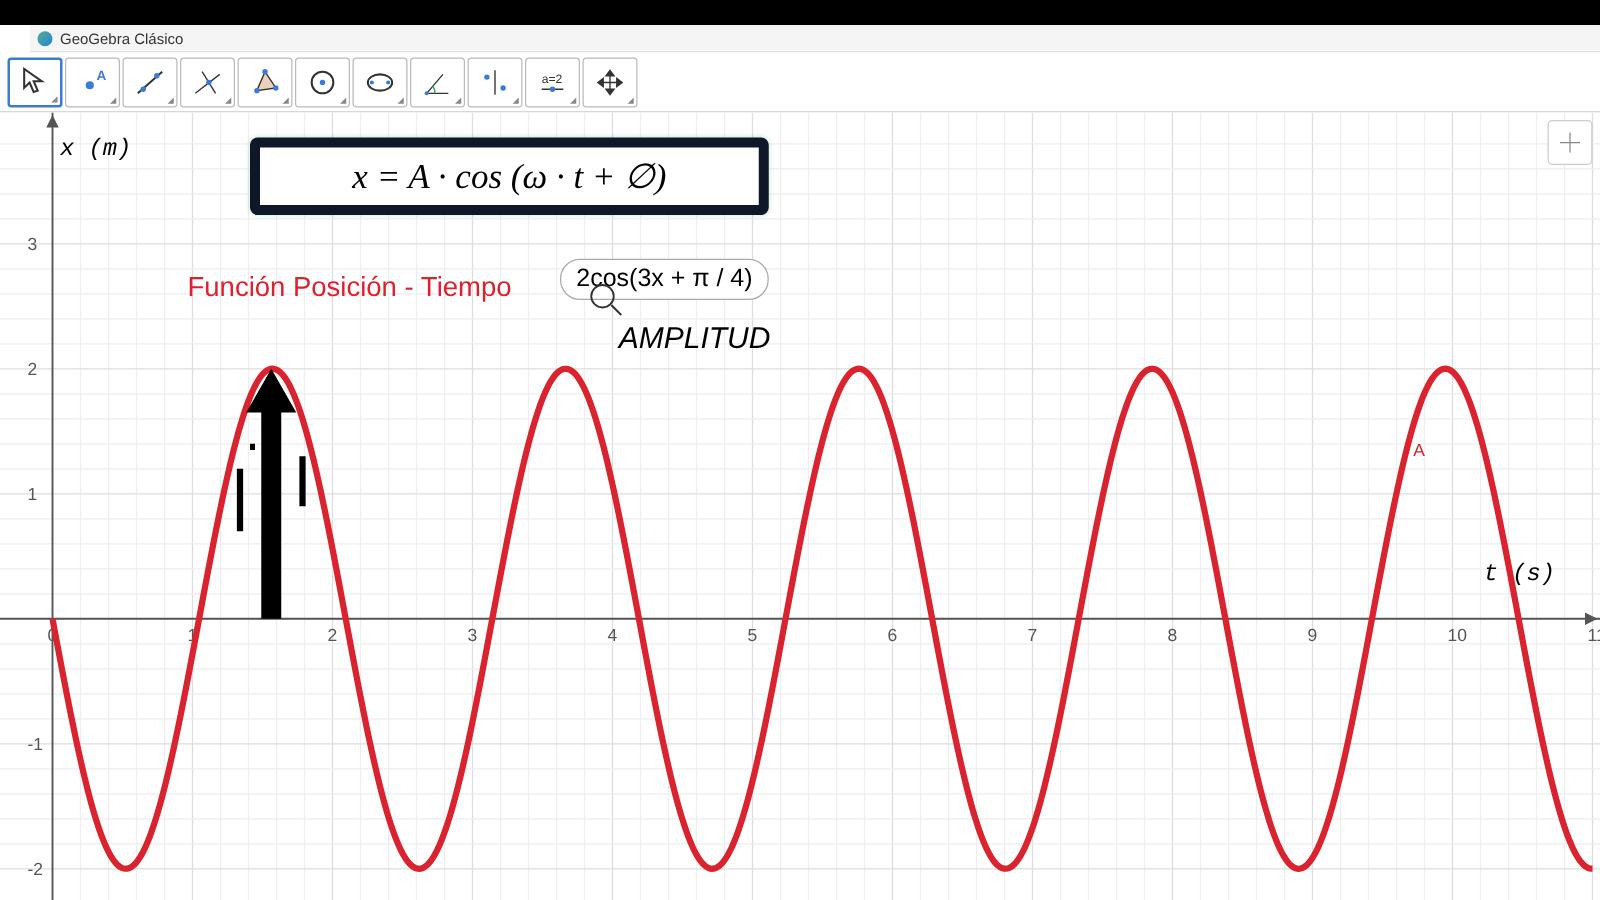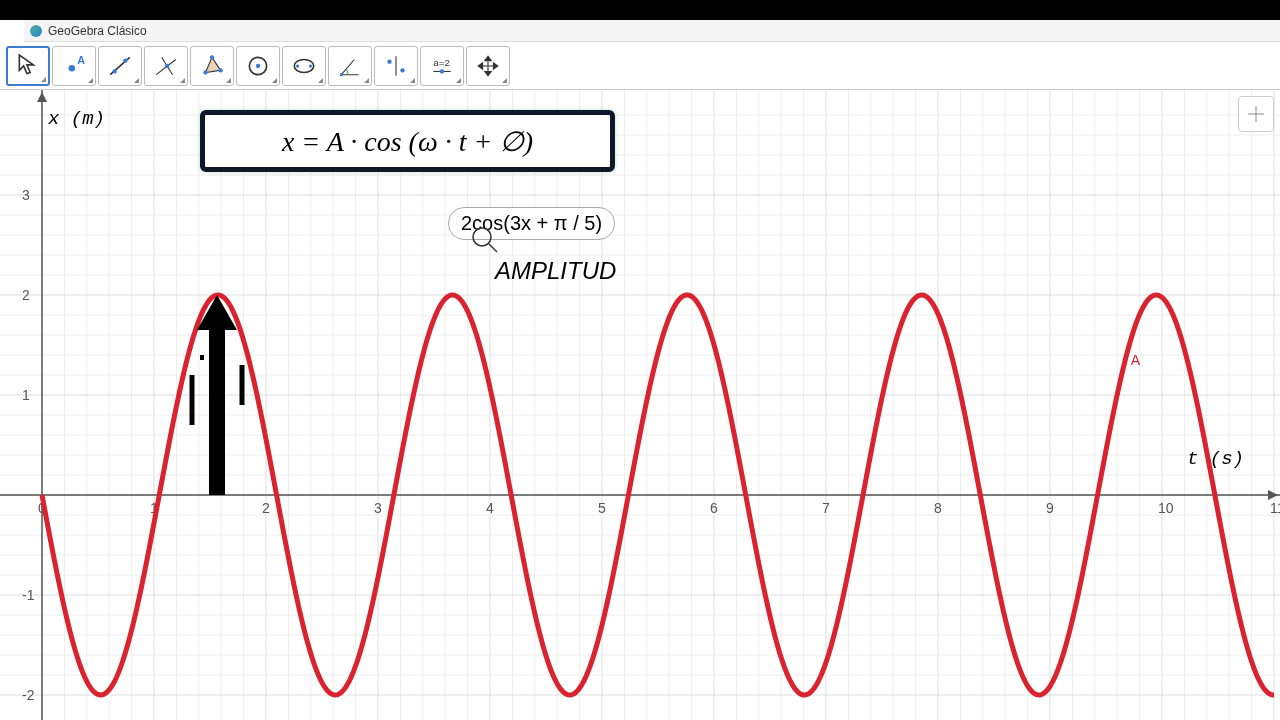--- a/index.html
+++ b/index.html
@@ -10,21 +10,21 @@
   .toolbar { display:flex; align-items:center; height:48px; background:#fff; border-bottom:1px solid #ccc; padding:4px 6px; gap:2px;}
   .tool { width:44px; height:40px; border:1px solid #bbb; border-radius:3px; background:#fff; display:flex; align-items:center; justify-content:center; position:relative; cursor:pointer;}
   .tool.selected { border:2px solid #3a7bd5; }
   .tool svg { width:26px; height:26px; }
   .tri { position:absolute; right:2px; bottom:2px; width:0; height:0; border-left:5px solid transparent; border-bottom:5px solid #888;}
   .canvas { position:relative; width:1280px; height:630px; background:#fff;}
   .grid line.minor { stroke:#eee; stroke-width:1;}
   .grid line.major { stroke:#ddd; stroke-width:1;}
   .axis { stroke:#555; stroke-width:1.5;}
   .tick-label { font-size:14px; fill:#555; font-family:Arial;}
-  .formula-box { position:absolute; left:200px; top:20px; width:415px; height:62px; border:5px solid #0f172a; border-radius:6px; background:#fff; display:flex; align-items:center; justify-content:center; font-size:28px; font-style:italic; font-family:'Times New Roman',serif; box-shadow:0 0 4px rgba(39,174,96,.3);}
+  .formula-box { position:absolute; left:200px; top:20px; width:415px; height:62px; border:8px solid #0f172a; border-radius:6px; background:#fff; display:flex; align-items:center; justify-content:center; font-size:28px; font-style:italic; font-family:'Times New Roman',serif; box-shadow:0 0 4px rgba(39,174,96,.3);}
   .axis-label { position:absolute; font-style:italic; font-size:19px; font-family:Liberation Mono, monospace;}
   .func-label { position:absolute; left:150px; top:127px; color:#d9232e; font-size:22px;}
   .func-input { position:absolute; left:448px; top:117px; border:1px solid #aaa; border-radius:16px; padding:4px 12px; font-size:20px; font-family:Arial; background:#fff;}
   .amplitud { position:absolute; left:495px; top:167px; font-style:italic; font-size:24px; font-weight:500;}
   .magnifier { position:absolute; left:470px; top:135px; }
   .view-btn { position:absolute; right:6px; top:6px; width:36px; height:36px; border:1px solid #ccc; border-radius:4px; background:#fff; display:flex; align-items:center; justify-content:center;}
   .arrow-annot { position:absolute; }
 </style>
 </head>
 <body>
@@ -240,21 +240,22 @@
       <path d="M42 405.00073464102064 L43.12 410.99983435091565 L44.24 416.9935346148715 L45.36 422.9764415072133 L46.480000000000004 428.9431708155719 L47.6 434.88835288631213 L48.72 440.8066374568579 L49.84 446.6926984705681 L50.96 452.54123886982745 L52.08 458.34699536304134 L53.2 464.10474316124265 L54.32 469.80930068004926 L55.44 475.45553420274047 L56.559999999999995 481.03836250025506 L57.68 486.55276140395495 L58.8 491.9937683270375 L59.92 497.3564867305289 L61.040000000000006 502.6360905298387 L62.160000000000004 507.82782843791006 L63.28 512.9270282410574 L64.4 517.9291010036437 L65.52000000000001 522.8295451978124 L66.64000000000001 527.6239507545588 L67.76 532.3080030324944 L68.88000000000001 536.8774867007331 L70 541.3282895324046 L71.12 545.6564061053804 L72.24000000000001 549.8579414068838 L73.36000000000001 553.9291143387388 L74.48000000000002 557.8662611201026 L75.60000000000001 561.6658385846214 L76.72000000000001 565.3244273690408 L77.84 568.8387349904024 L78.96000000000001 572.2055988090553 L80.08000000000001 575.4219888748196 L81.20000000000002 578.4850106537356 L82.32000000000002 581.39190763295 L83.44000000000003 584.1400638013915 L84.56000000000002 586.7270060040033 L85.68000000000002 589.1504061674165 L86.80000000000001 591.4080833950584 L87.92000000000002 593.498005929813 L89.04000000000002 595.4182929824643 L90.16000000000003 597.1672164242807 L91.28000000000003 598.7432023422132 L92.40000000000003 600.1448324553115 L93.52000000000002 601.370845391081 L94.64000000000003 602.420137820633 L95.76000000000002 603.2917654516061 L96.88000000000002 603.9849438779653 L98.00000000000003 604.4990492859151 L99.12000000000003 604.8336190152894 L100.24000000000002 604.9883519759146 L101.36000000000003 604.9631089185702 L102.48000000000003 604.757912560304 L103.60000000000002 604.3729475639882 L104.72000000000003 603.808560372135 L105.84000000000003 603.0652588951223 L106.96000000000004 602.1437120541077 L108.08000000000004 601.0447491790458 L109.20000000000003 599.7693592623463 L110.32000000000004 598.318690068848 L111.44000000000004 596.694047102908 L112.56000000000003 594.8968924335353 L113.68000000000004 592.9288433786281 L114.80000000000004 590.7916710494966 L115.92000000000004 588.4872987569821 L117.04000000000005 586.0178002806074 L118.16000000000004 583.3853980023151 L119.28000000000004 580.5924609064739 L120.40000000000005 577.6415024479523 L121.52000000000004 574.5351782901796 L122.64000000000004 571.2762839152267 L123.76000000000005 567.8677521080627 L124.88000000000005 564.3126503172449 L126.00000000000006 560.6141778944229 L127.12000000000005 556.7756632151378 L128.24000000000007 552.8005606835089 L129.36000000000007 548.6924476235035 L130.48000000000005 544.4550210595862 L131.60000000000005 540.0920943896467 L132.72000000000006 535.6075939531995 L133.84000000000006 531.0055554979424 L134.96000000000006 526.2901205478571 L136.08000000000004 521.4655326761161 L137.20000000000005 516.5361336861542 L138.32000000000005 511.5063597043381 L139.44000000000005 506.3807371877517 L140.56000000000006 501.1638788506907 L141.68000000000006 495.8604795135311 L142.80000000000007 490.4753118777078 L143.92000000000007 485.01322223060515 L145.04000000000008 479.47912608422524 L146.16000000000008 473.87800375155973 L147.2800000000001 468.2148958646436 L148.40000000000006 462.49489883832695 L149.52000000000007 456.72316028384483 L150.64000000000007 450.9048743763159 L151.76000000000008 445.04527718033427 L152.88000000000008 439.1496419378657 L154.00000000000006 433.22327432268446 L155.12000000000006 427.27150766562676 L156.24000000000007 421.2996981549516 L157.36000000000007 415.31322001613387 L158.48000000000008 409.31746067542286 L159.60000000000008 403.3178159115238 L160.72000000000008 397.31968499976034 L161.8400000000001 391.32846585309164 L162.9600000000001 385.349550164354 L164.0800000000001 379.38831855410297 L165.2000000000001 373.45013572841657 L166.32000000000008 367.5403456510228 L167.44000000000008 361.66426673409217 L168.5600000000001 355.8271870520266 L169.6800000000001 350.03435958254886 L170.8000000000001 344.2909974793776 L171.9200000000001 338.60226938074004 L173.04000000000008 332.97329475794743 L174.16000000000008 327.40913930821586 L175.2800000000001 321.9148103958811 L176.4000000000001 316.49525254610785 L177.5200000000001 311.1553429951519 L178.6400000000001 305.89988730117597 L179.7600000000001 300.7336150195722 L180.8800000000001 295.6611754466808 L182.0000000000001 290.68713343573813 L183.1200000000001 285.81596528881636 L184.2400000000001 281.0520547284537 L185.3600000000001 276.39968895260006 L186.4800000000001 271.8630547764284 L187.6000000000001 267.4462348644838 L188.7200000000001 263.15320405656075 L189.84000000000012 258.9878257906151 L190.9600000000001 254.95384862593184 L192.0800000000001 251.05490286967387 L193.2000000000001 247.29449730985095 L194.3200000000001 243.676016057647 L195.4400000000001 240.20271550194892 L196.56000000000012 236.8777213788161 L197.68000000000012 233.70402595852897 L198.80000000000013 230.68448535274788 L199.92000000000013 227.82181694420498 L201.0400000000001 225.11859694124368 L202.1600000000001 222.57725805940493 L203.28000000000011 220.20008733214695 L204.40000000000012 217.98922405267015 L205.52000000000012 215.94665784869727 L206.64000000000013 214.0742268919428 L207.76000000000013 212.37361624388257 L208.8800000000001 210.8463563393119 L210.0000000000001 209.4938216090581 L211.12000000000012 208.31722924308505 L212.24000000000012 207.3176380951044 L213.36000000000013 206.49594772967907 L214.48000000000013 205.85289761267546 L215.60000000000014 205.38906644579427 L216.72000000000014 205.1048716457781 L217.84000000000015 205.00056896876433 L218.96000000000012 205.07625228012208 L220.08000000000013 205.33185346997954 L221.20000000000013 205.7671425145185 L222.32000000000014 206.38172768297994 L223.44000000000014 207.17505589019552 L224.56000000000014 208.14641319432678 L225.68000000000015 209.29492543936462 L226.80000000000013 210.61955904181087 L227.92000000000013 212.1191219208333 L229.04000000000013 213.79226457105824 L230.16000000000014 215.63748127703434 L231.28000000000014 217.65311146827455 L232.40000000000015 219.8373412136577 L233.52000000000015 222.18820485384407 L234.64000000000016 224.7035867702359 L235.76000000000016 227.3812232888918 L236.88000000000014 230.21870471767994 L238.00000000000014 233.21347751483856 L239.12000000000015 236.36284658699154 L240.24000000000015 239.66397771454984 L241.36000000000016 243.11390010231835 L242.48000000000016 246.70950905301083 L243.60000000000016 250.4475687612679 L244.72000000000014 254.3247152256638 L245.84000000000015 258.33745927608 L246.96000000000015 262.4821897137231 L248.08000000000015 266.7551765609603 L249.20000000000016 271.15257441804704 L250.32000000000016 275.67042592372735 L251.44000000000017 280.304665316592 L252.56000000000017 285.0511220939889 L253.68000000000018 289.905524765195 L254.80000000000015 294.86350469546846 L255.92000000000016 299.92060003752545 L257.0400000000002 305.0722597469021 L258.1600000000002 310.31384767758635 L259.2800000000002 315.64064675423725 L260.4000000000002 321.04786321723395 L261.5200000000002 326.5306309367358 L262.64000000000016 332.0840157918712 L263.76000000000016 337.7030201111126 L264.88000000000017 343.382587169844 L266.0000000000001 349.11760574107194 L267.1200000000001 354.90291469518445 L268.2400000000001 360.7333076446195 L269.36000000000007 366.6035376292623 L270.48 372.5083218383553 L271.6 378.44234636467127 L272.72 384.4002709866712 L273.84 390.37673397434315 L274.9599999999999 396.36635691439733 L276.0799999999999 402.3637495504751 L277.19999999999993 408.3635146340159 L278.3199999999999 414.36025278141653 L279.4399999999998 420.348567333112 L280.55999999999983 426.32306921020484 L281.67999999999984 432.2783817642725 L282.7999999999998 438.2091456159879 L283.91999999999973 444.11002347819897 L285.03999999999974 449.97570495912703 L286.15999999999974 455.8009113413609 L287.2799999999997 461.5804003323462 L288.39999999999964 467.30897078209483 L289.51999999999964 472.9814673638689 L290.63999999999965 478.59278521362694 L291.7599999999996 484.13787452405666 L292.87999999999954 489.611745089061 L293.99999999999955 495.00947079460667 L295.11999999999955 500.32619405189416 L296.2399999999995 505.55713016886006 L297.35999999999945 510.69757165607666 L298.47999999999945 515.7428924631748 L299.59999999999945 520.6885521419772 L300.7199999999994 525.5300999325947 L301.8399999999994 530.2631787688106 L302.95999999999935 534.8835291991454 L304.07999999999936 539.3869932200763 L305.1999999999993 543.769518017959 L306.3199999999993 548.027159616287 L307.43999999999926 552.1560864250041 L308.55999999999926 556.1525826886764 L309.6799999999992 560.0130518304222 L310.7999999999992 563.7340196885878 L311.91999999999916 567.3121376432584 L313.03999999999917 570.7441856297909 L314.1599999999991 574.0270750366533 L315.2799999999991 577.1578514849682 L316.39999999999907 580.1336974872529 L317.5199999999991 582.951934982969 L318.639999999999 585.6100277485957 L319.759999999999 588.1055836800598 L320.879999999999 590.436356945468 L321.999999999999 592.600250006204 L323.1199999999989 594.5953155045712 L324.23999999999893 596.4197580162843 L325.3599999999989 598.0719356662287 L326.4799999999989 599.5503616060382 L327.59999999999883 600.8537053521579 L328.71999999999883 601.9807939831891 L329.8399999999988 602.9306131954401 L330.9599999999988 603.7023082157307 L332.07999999999873 604.2951845706307 L333.19999999999874 604.7087087114386 L334.3199999999987 604.9425084943396 L335.4399999999987 604.9963735153101 L336.55999999999864 604.8702552994671 L337.67999999999864 604.564267344692 L338.7999999999986 604.0786850194906 L339.9199999999986 603.41394531518 L341.03999999999854 602.5706464526252 L342.15999999999855 601.5495473438815 L343.2799999999985 600.3515669092247 L344.3999999999985 598.977783250185 L345.51999999999845 597.4294326793275 L346.63999999999845 595.7079086076558 L347.7599999999984 593.8147602906348 L348.8799999999984 591.7516914339662 L349.99999999999835 589.5205586603681 L351.11999999999836 587.1233698387398 L352.2399999999983 584.5622822772152 L353.3599999999983 581.8396007817316 L354.47999999999826 578.9577755818593 L355.59999999999826 575.9194001257611 L356.7199999999982 572.727208746263 L357.8399999999982 569.3840742001403 L358.95999999999816 565.8930050828296 L360.07999999999817 562.2571431208964 L361.1999999999981 558.4797603446931 L362.3199999999981 554.5642561437526 L363.43999999999807 550.5141542075671 L364.55999999999807 546.3330993545056 L365.679999999998 542.0248542517231 L366.799999999998 537.5932960290143 L367.91999999999797 533.0424127896583 L369.039999999998 528.3763000213952 L370.1599999999979 523.5991569107632 L371.2799999999979 518.7152825641145 L372.3999999999979 513.7290721387094 L373.5199999999979 508.6450128873717 L374.6399999999978 503.4676801202638 L375.75999999999783 498.20173308741676 L376.8799999999978 492.85191078571927 L377.9999999999978 487.42302769414067 L379.11999999999773 481.9199694410248 L380.23999999999774 476.34768840735427 L381.3599999999977 470.71119926994163 L382.4799999999977 465.01557448855885 L383.59999999999764 459.2659397410662 L384.71999999999764 453.4674693106475 L385.8399999999976 447.6253814293054 L386.9599999999976 441.74493358180376 L388.07999999999754 435.83141777428716 L389.19999999999754 429.8901557718319 L390.3199999999975 423.9264943092172 L391.4399999999975 417.9458002792242 L392.55999999999744 411.9534559027952 L393.67999999999745 405.9548538853979 L394.7999999999974 399.95539256395443 L395.9199999999974 393.96047104870263 L397.03999999999735 387.97548436436114 L398.15999999999735 382.0058185949714 L399.2799999999973 376.0568460367855 L400.3999999999973 370.13392036356214 L401.51999999999725 364.2423718086219 L402.63999999999726 358.3875023679965 L403.7599999999972 352.5745810289907 L404.8799999999972 346.80883902844914 L405.99999999999716 341.09546514499647 L407.11999999999716 335.4396010294866 L408.2399999999971 329.8463365778641 L409.3599999999971 324.32070535060143 L410.47999999999706 318.86768004283425 L411.59999999999707 313.49216800927127 L412.719999999997 308.1990068479066 L413.839999999997 302.99296004650785 L414.95999999999697 297.8787126957985 L416.07999999999697 292.8608672731931 L417.1999999999969 287.9439395008773 L418.3199999999969 283.1323542819637 L419.43999999999687 278.43044171837704 L420.5599999999969 273.84243321405495 L421.6799999999968 269.37245766697004 L422.7999999999968 265.02453775340035 L423.9199999999968 260.80258630779235 L425.0399999999968 256.71040280147395 L426.1599999999967 252.75166992338663 L427.27999999999673 248.92995026591427 L428.3999999999967 245.2486831187903 L429.5199999999967 241.71118137396897 L430.63999999999663 238.32062854424652 L431.75999999999664 235.08007589831413 L432.8799999999966 231.9924397148225 L433.9999999999966 229.06049865792752 L435.11999999999654 226.28689127668034 L436.23999999999654 223.67411363051116 L437.3599999999965 221.2245170429444 L438.4799999999965 218.940305985566 L439.59999999999644 216.823536094148 L440.71999999999645 214.876112318715 L441.8399999999964 213.09978720921774 L442.9599999999964 211.49615933835642 L444.07999999999635 210.06667186297312 L445.19999999999635 208.81261122530825 L446.3199999999963 207.73510599528913 L447.4399999999963 206.8351258548933 L448.55999999999625 206.11348072550038 L449.67999999999626 205.5708200390172 L450.7999999999962 205.20763215343308 L451.9199999999962 205.02424391333057 L453.03999999999616 205.0208203557475 L454.15999999999616 205.19736456165455 L455.2799999999961 205.55371765318284 L456.3999999999961 206.08955893660303 L457.51999999999606 206.80440619092832 L458.63999999999606 207.6976161018805 L459.759999999996 208.7683848408296 L460.879999999996 210.0157487881853 L461.99999999999596 211.4385854005895 L463.11999999999597 213.03561422112963 L464.2399999999959 214.80539803166343 L465.3599999999959 216.7463441462182 L466.47999999999587 218.85670584430082 L467.5999999999959 221.13458394282813 L468.7199999999958 223.57792850526366 L469.8399999999958 226.18454068642197 L470.9599999999958 228.95207471128109 L472.0799999999958 231.87803998602158 L473.1999999999957 234.9598033393929 L474.31999999999573 238.19459139238984 L475.4399999999957 241.57949305410628 L476.5599999999957 245.11146214152075 L477.67999999999563 248.7873201208553 L478.79999999999563 252.6037589680415 L479.9199999999956 256.5573441457188 L481.0399999999956 260.6445176940863 L482.15999999999553 264.8616014328263 L483.27999999999554 269.20480027121863 L484.3999999999955 273.6702056234659 L485.5199999999955 278.25379892615683 L486.63999999999544 282.95145525470235 L487.75999999999544 287.758947035489 L488.8799999999954 292.67194785041 L489.9999999999954 297.68603633034957 L491.1199999999954 302.7967001341169 L492.23999999999535 307.9993400092474 L493.35999999999535 313.2892739310215 L494.47999999999536 318.6617413159694 L495.5999999999953 324.11190730607524 L496.71999999999525 329.6348671198232 L497.83999999999526 335.2256504661694 L498.95999999999526 340.87922601746874 L500.0799999999952 346.59050593733 L501.19999999999516 352.3543504593251 L502.31999999999516 358.165572512432 L503.43999999999517 364.01894238904873 L504.5599999999951 369.9091924513769 L505.67999999999506 375.8310218719404 L506.79999999999507 381.7791014039722 L507.91999999999507 387.7480781773768 L509.039999999995 393.7325805159519 L510.15999999999497 399.7272227715347 L511.27999999999497 405.7266101707213 L512.399999999995 411.72534366979903 L513.519999999995 417.71802481352097 L514.6399999999949 423.69926059335165 L515.7599999999949 429.66366830081057 L516.8799999999949 435.60588037154645 L517.9999999999948 441.5205492157828 L519.1199999999948 447.40235203078817 L520.2399999999948 453.24599559103865 L521.3599999999948 459.04622101176426 L522.4799999999948 464.79780848158975 L523.5999999999947 470.49558196001277 L524.7199999999947 476.13441383549093 L525.8399999999947 481.7092295399461 L526.9599999999946 487.21501211553294 L528.0799999999946 492.6468067295626 L529.1999999999946 497.9997251335177 L530.3199999999946 503.26895006214573 L531.4399999999946 508.44973956867295 L532.5599999999945 513.5374312922363 L533.6799999999945 518.5274466536936 L534.7999999999945 523.4152949760352 L535.9199999999944 528.196577525691 L537.0399999999944 532.8669914710932 L538.1599999999944 537.4223337549345 L539.2799999999944 541.8585048766357 L540.3999999999944 546.1715125816199 L541.5199999999943 550.3574754540718 L542.6399999999943 554.4126264099503 L543.7599999999943 558.3333160871097 L544.8799999999942 562.116016129479 L545.9999999999942 565.7573223623447 L547.1199999999942 569.253957855878 L548.2399999999942 572.6027758741504 L549.3599999999942 575.8007627069843 L550.4799999999941 578.8450403820875 L551.5999999999941 581.732869255035 L552.7199999999941 584.4616504747637 L553.839999999994 587.0289283223632 L554.959999999994 589.4323924210566 L556.079999999994 591.6698798153841 L557.199999999994 593.7393769177166 L558.319999999994 595.639021320349 L559.4399999999939 597.3671034715409 L560.5599999999939 598.9220682139984 L561.6799999999939 600.3025161844103 L562.7999999999938 601.5072050727805 L563.9199999999938 602.5350507404237 L565.0399999999938 603.3851281956163 L566.1599999999938 604.0566724260275 L567.2799999999938 604.5490790871775 L568.3999999999937 604.8619050463077 L569.5199999999937 604.9948687811702 L570.6399999999937 604.9478506333783 L571.7599999999936 604.7208929160914 L572.8799999999936 604.3141998759359 L573.9999999999936 603.7281375091969 L575.1199999999936 602.9632332324466 L576.2399999999936 602.0201754079044 L577.3599999999935 600.8998127239579 L578.4799999999935 599.6031534314006 L579.5999999999935 598.1313644360739 L580.7199999999934 596.4857702487308 L581.8399999999934 594.6678517930653 L582.9599999999934 592.6792450729823 L584.0799999999934 590.5217397003023 L585.1999999999935 588.1972772842341 L586.3199999999933 585.7079496840552 L587.4399999999933 583.0559971265814 L588.5599999999934 580.2438061901128 L589.6799999999932 577.2739076566753 L590.7999999999932 574.1489742344864 L591.9199999999933 570.8718181527003 L593.0399999999933 567.445388630588 L594.1599999999933 563.8727692234435 L595.2799999999932 560.1571750475875 L596.3999999999932 556.3019498869845 L597.5199999999932 552.3105631840579 L598.639999999993 548.1866069174308 L599.759999999993 543.9337923693836 L600.8799999999931 539.555946785954 L601.9999999999931 535.0570099326706 L603.1199999999931 530.441030549033 L604.239999999993 525.7121627049164 L605.359999999993 520.8746620621926 L606.479999999993 515.932882044917 L607.5999999999929 510.8912699215467 L608.7199999999929 505.75436280269264 L609.8399999999929 500.5267835580322 L610.9599999999929 495.2132366560334 L612.0799999999929 489.8185039302556 L613.1999999999928 484.3474402760172 L614.3199999999928 478.80496928132254 L615.4399999999928 473.19607879596003 L616.5599999999927 467.5258164427791 L617.6799999999927 461.7992850751649 L618.7999999999927 456.0216381848205 L619.9199999999927 450.19807526396636 L621.0399999999927 444.3338371261539 L622.1599999999926 438.43420118988155 L623.2799999999926 432.5044767292799 L624.3999999999926 426.5500000961176 L625.5199999999925 420.576129917451 L626.6399999999925 414.58824227321514 L627.7599999999925 408.59172585812104 L628.8799999999925 402.59197713218816 L629.9999999999925 396.5943954643003 L631.1199999999924 390.6043782731326 L632.2399999999924 384.6273161698445 L633.3599999999924 378.6685881068879 L634.4799999999923 372.73355653731886 L635.5999999999923 366.8275625889459 L636.7199999999923 360.9559212576814 L637.8399999999923 355.12391662439813 L638.9599999999923 349.33679709961893 L640.0799999999922 343.59977070029663 L641.1999999999922 337.9180003629522 L642.3199999999922 332.29659929738204 L643.4399999999921 326.74062638511253 L644.5599999999921 321.25508162674714 L645.6799999999921 315.84490164230465 L646.7999999999921 310.5149552285955 L647.9199999999921 305.270038977632 L649.039999999992 300.11487296001826 L650.159999999992 295.05409647720614 L651.279999999992 290.0922638864388 L652.3999999999919 285.2338405021346 L653.5199999999919 280.4831985774053 L654.6399999999919 275.8446133693238 L655.7599999999919 271.32225929148285 L656.8799999999919 266.9202061573033 L657.9999999999918 262.6424155174757 L659.1199999999918 258.49273709483316 L660.2399999999918 254.47490531986168 L661.3599999999917 250.59253596996373 L662.4799999999917 246.84912291550165 L663.5999999999917 243.2480349755512 L664.7199999999917 239.79251288619267 L665.8399999999917 236.48566638406612 L666.9599999999916 233.33047140781764 L668.0799999999916 230.32976741995617 L669.1999999999916 227.48625485152976 L670.3199999999915 224.80249267191894 L671.4399999999915 222.28089608593652 L672.5599999999915 219.92373436030695 L673.6799999999915 217.73312878147996 L674.7999999999915 215.71105074661529 L675.9199999999914 213.85931998945784 L677.0399999999914 212.17960294270085 L678.1599999999914 210.6734112383091 L679.2799999999913 209.34210034715176 L680.3999999999913 208.18686835916998 L681.5199999999913 207.20875490517693 L682.6399999999913 206.4086402212607 L683.7599999999914 205.7872443566308 L684.8799999999912 205.34512652562228 L685.9999999999912 205.082684604441 L687.1199999999913 205.00015477310177 L688.2399999999911 205.09761130288214 L689.3599999999911 205.37496648948348 L690.4799999999912 205.8319707319588 L691.5999999999912 206.46821275733672 L692.7199999999912 207.28311999073927 L693.839999999991 208.27595907066114 L694.959999999991 209.4458365089451 L696.0799999999911 210.791699494861 L697.199999999991 212.31233684256435 L698.319999999991 214.00638008108226 L699.439999999991 215.8723046858448 L700.559999999991 217.90843145065367 L701.679999999991 220.11292799885462 L702.7999999999909 222.48381043235366 L703.9199999999909 225.0189451169906 L705.0399999999909 227.71605060266558 L706.1599999999908 230.57269967649017 L707.2799999999908 233.58632154711637 L708.3999999999908 236.75420415827432 L709.5199999999908 240.07349662943932 L710.6399999999908 243.54121182143243 L711.7599999999907 247.15422902464493 L712.8799999999907 250.9092967674658 L713.9999999999907 254.8030357423855 L715.1199999999906 258.8319418471457 L716.2399999999906 262.9923893381954 L717.3599999999906 267.28063409361516 L718.4799999999906 271.69281698257225 L719.5999999999906 276.22496733827967 L720.7199999999905 280.87300653132866 L721.8399999999905 285.63275164017926 L722.9599999999905 290.4999192155062 L724.0799999999904 295.470129135015 L725.1999999999904 300.53890854525775 L726.3199999999904 305.7016958868983 L727.4399999999904 310.9538449998061 L728.5599999999904 316.2906293042885 L729.6799999999903 321.7072460546941 L730.7999999999903 327.1988206615589 L731.9199999999903 332.7604110784062 L733.0399999999902 338.3870122492564 L734.1599999999902 344.07356061284037 L735.2799999999902 349.8149386594622 L736.3999999999902 355.60597953641064 L737.5199999999902 361.4414716977793 L738.6399999999901 367.31616359450743 L739.7599999999901 373.2247684004186 L740.8799999999901 379.1619687700056 L741.99999999999 385.1224216236841 L743.11999999999 391.10076295620496 L744.23999999999 397.0916126638956 L745.35999999999 403.0895793863886 L746.47999999999 409.08926535848366 L747.5999999999899 415.0852712677732 L748.7199999999899 421.0722011136578 L749.8399999999899 427.0446670633812 L750.9599999999898 432.9972943007172 L752.0799999999898 438.9247258629432 L753.1999999999898 444.8216274617436 L754.3199999999898 450.68269228370764 L755.4399999999898 456.5026457661049 L756.5599999999897 462.27625034363695 L757.6799999999897 467.9983101618913 L758.7999999999897 473.6636757532583 L759.9199999999896 479.2672486711058 L761.0399999999896 484.80398607803824 L762.1599999999896 490.26890528410854 L763.2799999999896 495.65708823090154 L764.3999999999896 500.963685917456 L765.5199999999895 506.18392276403927 L766.6399999999895 511.3131009098454 L767.7599999999895 516.3466044407517 L768.8799999999894 521.279903543331 L769.9999999999894 526.1085585813794 L771.1199999999894 530.8282240912876 L772.2399999999894 535.4346526926639 L773.3599999999894 539.9236989106912 L774.4799999999893 544.2913229067755 L775.5999999999893 548.5335941141263 L776.7199999999893 552.6466947750014 L777.8399999999892 556.6269233764315 L778.9599999999892 560.4706979813329 L780.0799999999892 564.174559452009 L781.1999999999892 567.7351745631388 L782.3199999999892 571.1493390014559 L783.4399999999891 574.4139802494159 L784.5599999999891 577.5261603502522 L785.6799999999891 580.4830785519399 L786.799999999989 583.2820738276829 L787.919999999989 585.9206272706599 L789.039999999989 588.3963643608697 L790.159999999989 590.7070571020379 L791.2799999999891 592.8506260266644 L792.399999999989 594.8251420674037 L793.519999999989 596.6288282930952 L794.639999999989 598.2600615078809 L795.7599999999888 599.7173737119721 L796.8799999999889 600.999453422751 L797.9999999999889 602.1051468550156 L799.1199999999889 603.0334589593092 L800.2399999999889 603.7835543173967 L801.3599999999888 604.354757894086 L802.4799999999888 604.7465556447131 L803.5999999999888 604.9585949777479 L804.7199999999887 604.9906850721031 L805.8399999999887 604.8427970488597 L806.9599999999887 604.5150639972564 L808.0799999999887 604.0077808549183 L809.1999999999887 603.3214041424333 L810.3199999999886 602.456551552513 L811.4399999999886 601.4140013941129 L812.5599999999886 600.1946918920055 L813.6799999999885 598.7997203424418 L814.7999999999885 597.2303421256586 L815.9199999999885 595.487969576121 L817.0399999999885 593.5741707115171 L818.1599999999885 591.4906678216478 L819.2799999999884 589.2393359184814 L820.3999999999884 586.8222010487701 L821.5199999999884 584.2414384707455 L822.6399999999883 581.4993706965315 L823.7599999999883 578.5984654020408 L824.8799999999883 575.5413332062329 L825.9999999999883 572.330725321734 L827.1199999999883 568.969531078931 L828.2399999999882 565.4607753257683 L829.3599999999882 561.8076157055895 L830.4799999999882 558.0133398154721 L831.5999999999881 554.0813622476119 L832.7199999999881 550.0152215164188 L833.8399999999881 545.8185768740943 L834.9599999999881 541.4952050175519 L836.0799999999881 537.0489966896442 L837.199999999988 532.4839531777558 L838.319999999988 527.8041827129155 L839.439999999988 523.0138967726671 L840.5599999999879 518.117406291023 L841.6799999999879 513.1191177789129 L842.7999999999879 508.0235293586227 L843.9199999999879 502.8352267157893 L845.0399999999879 497.5588789725921 L846.1599999999878 492.1992344858564 L847.2799999999878 486.76111657385457 L848.3999999999878 481.24941917564604 L849.5199999999877 475.66910244686153 L850.6399999999877 470.0251882958961 L851.7599999999877 464.32275586453227 L852.8799999999877 458.56693695705627 L853.9999999999877 452.76291142197937 L855.1199999999876 446.9159024905225 L856.2399999999876 441.031172076062 L857.3599999999876 435.1140160387642 L858.4799999999875 429.1697594196673 L859.5999999999875 423.20375164850253 L860.7199999999875 417.22136172956976 L861.8399999999875 411.22797340999756 L862.9599999999875 405.2289803347327 L864.0799999999874 399.2297811926222 L865.1999999999874 393.23577485795965 L866.3199999999874 387.2523555318635 L867.4399999999873 381.28490788785933 L868.5599999999873 375.3388022260354 L869.6799999999873 369.41938964013656 L870.7999999999873 363.53199720194243 L871.9199999999873 357.681923167261 L873.0399999999872 351.8744322078547 L874.1599999999872 346.11475067359237 L875.2799999999872 340.40806188908874 L876.3999999999871 334.75950148906054 L877.5199999999871 329.17415279660077 L878.6399999999871 323.6570422485323 L879.7599999999871 318.21313487195516 L880.8799999999871 312.84732981605634 L881.999999999987 307.56445594320434 L883.119999999987 302.369267483301 L884.239999999987 297.26643975529595 L885.3599999999869 292.26056495971466 L886.479999999987 287.356148045986 L887.599999999987 282.5576026582936 L888.719999999987 277.8692471635948 L889.839999999987 273.29530076538106 L890.9599999999868 268.8398797066779 L892.0799999999869 264.5069935657058 L893.1999999999869 260.3005416475311 L894.3199999999867 256.2243094749537 L895.4399999999868 252.281965381791 L896.5599999999868 248.47705721162612 L897.6799999999868 244.8130091249891 L898.7999999999868 241.2931185178425 L899.9199999999867 237.92055305414684 L901.0399999999867 234.69834781517767 L902.1599999999867 231.6294025681582 L903.2799999999866 228.7164791566635 L904.3999999999866 225.96219901514706 L905.5199999999866 223.36904080982765 L906.6399999999866 220.93933820805748 L907.7599999999866 218.67527777817835 L908.8799999999865 216.57889702175743 L909.9999999999865 214.65208253997375 L911.1199999999865 212.89656833580509 L912.2399999999864 211.31393425354182 L913.3599999999864 209.90560455703306 L914.4799999999864 208.67284664794622 L915.5999999999864 207.61676992519088 L916.7199999999864 206.7383247865347 L917.8399999999863 206.03830177330897 L918.9599999999863 205.51733085897547 L920.0799999999863 205.17588088219267 L921.1999999999862 205.0142591248925 L922.3199999999862 205.03261103574738 L923.4399999999862 205.23092009927626 L924.5599999999862 205.60900785070743 L925.6799999999862 206.1665340365847 L926.7999999999861 206.9029969209727 L927.9199999999861 207.8177337369853 L929.0399999999861 208.909921283231 L930.159999999986 210.17857666463837 L931.279999999986 211.62255817699597 L932.399999999986 213.24056633440873 L933.519999999986 215.03114503874707 L934.639999999986 216.99268289003726 L935.7599999999859 219.1234146366132 L936.8799999999859 221.42142276372334 L937.9999999999859 223.8846392191639 L939.1199999999858 226.5108472743868 L940.2399999999858 229.29768351940635 L941.3599999999858 232.2426399897082 L942.4799999999858 235.34306642324736 L943.5999999999858 238.59617264550576 L944.7199999999857 241.99903108046178 L945.8399999999857 245.54857938521047 L946.9599999999857 249.24162320586447 L948.0799999999856 253.07483905225772 L949.1999999999856 257.0447772888632 L950.3199999999856 261.14786523923124 L951.4399999999856 265.38041040115615 L952.5599999999856 269.7386037696799 L953.6799999999855 274.2185232649407 L954.7999999999855 278.81613726177864 L955.9199999999855 283.5273082179258 L957.0399999999854 288.34779639751554 L958.1599999999854 293.27326368655997 L959.2799999999854 298.29927749695855 L960.3999999999854 303.4213147555273 L961.5199999999854 308.6347659744598 L962.6399999999853 313.93493939955715 L963.7599999999853 319.3170652324884 L964.8799999999853 324.77629992328576 L965.9999999999852 330.30773052921415 L967.1199999999852 335.9063791360894 L968.2399999999852 341.5672073380633 L969.3599999999852 347.2851207718479 L970.4799999999852 353.0549737012997 L971.5999999999851 358.87157364823616 L972.7199999999851 364.7296860653146 L973.8399999999851 370.62403904676955 L974.959999999985 376.54932807277396 L976.079999999985 382.50022078315016 L977.199999999985 388.4713617761327 L978.319999999985 394.4573774278671 L979.439999999985 400.45288072831 L980.5599999999849 406.45247612917615 L981.679999999985 412.45076439956586 L982.799999999985 418.44234748490754 L983.9199999999848 424.4218333648433 L985.0399999999848 430.38384090568513 L986.1599999999848 436.3230047030704 L987.2799999999849 442.2339799104623 L988.3999999999849 448.1114470491524 L989.5199999999847 453.95011679543353 L990.6399999999848 459.7447347406333 L991.7599999999848 465.4900861197252 L992.8799999999846 471.181000504267 L993.9999999999847 476.81235645543853 L995.1199999999847 482.3790861329894 L996.2399999999847 487.8761798559523 L997.3599999999847 493.2986906110184 L998.4799999999846 498.6417385045175 L999.5999999999846 503.90051515399085 L1000.7199999999846 509.07028801541014 L1001.8399999999845 514.1464046421486 L1002.9599999999845 519.1242968718705 L1004.0799999999845 523.9994849375672 L1005.1999999999845 528.7675814990444 L1006.3199999999845 533.424295591233 L1007.4399999999844 537.9654364857694 L1008.5599999999844 542.3869174623668 L1009.6799999999844 546.6847594865868 L1010.7999999999843 550.8550947907029 L1011.9199999999843 554.8941703544308 L1013.0399999999843 558.7983512823931 L1014.1599999999843 562.5641240752786 L1015.2799999999843 566.1880997917552 L1016.3999999999842 569.6670170982895 L1017.5199999999842 572.9977452041262 L1018.6399999999842 576.1772866787866 L1019.7599999999841 579.2027801495559 L1020.8799999999841 582.0715028765256 L1021.9999999999841 584.7808732028748 L1023.1199999999841 587.3284528781861 L1024.239999999984 589.7119492527081 L1025.359999999984 591.9292173405853 L1026.479999999984 593.9782617501999 L1027.599999999984 595.8572384798892 L1028.7199999999839 597.5644565774236 L1029.8399999999838 599.0983796617493 L1030.959999999984 600.457627305627 L1032.079999999984 601.6409762779238 L1033.199999999984 602.647361644438 L1034.3199999999838 603.4758777262689 L1035.4399999999837 604.1257789148661 L1036.5599999999838 604.5964803430269 L1037.6799999999837 604.887558411237 L1038.7999999999838 604.9987511688826 L1039.9199999999837 604.9299585499868 L1041.0399999999836 604.6812424632634 L1042.1599999999837 604.2528267364027 L1043.2799999999836 603.6450969146415 L1044.3999999999837 602.8585999137988 L1045.5199999999836 601.8940435280886 L1046.6399999999835 600.7522957931524 L1047.7599999999834 599.434384204886 L1048.8799999999835 597.9414947947623 L1049.9999999999836 596.2749710624835 L1051.1199999999835 594.4363127669218 L1052.2399999999834 592.4271745764374 L1053.3599999999833 590.2493645797888 L1054.4799999999834 587.9048426589754 L1055.5999999999833 585.3957187254757 L1056.7199999999834 582.7242508214688 L1057.8399999999833 579.8928430877493 L1058.9599999999832 576.9040436001635 L1060.0799999999833 573.7605420765128 L1061.1999999999832 570.4651674559882 L1062.3199999999833 567.0208853533164 L1063.4399999999832 563.4307953899084 L1064.5599999999831 559.6981284044078 L1065.679999999983 555.8262435451536 L1066.7999999999831 551.8186252471744 L1067.919999999983 547.6788800964326 L1069.0399999999831 543.41073358414 L1070.159999999983 539.0180267540659 L1071.279999999983 534.5047127458581 L1072.399999999983 529.8748532374849 L1073.519999999983 525.1326147899981 L1074.639999999983 520.2822650979087 L1075.759999999983 515.32816914855 L1076.8799999999828 510.27478529388566 L1077.999999999983 505.12666123829223 L1079.1199999999828 499.8884299459312 L1080.239999999983 494.5648054713951 L1081.3599999999828 489.1605787173778 L1082.4799999999827 483.68061312318406 L1083.5999999999829 478.1298402879616 L1084.7199999999827 472.5132555325954 L1085.8399999999826 466.8359134042579 L1086.9599999999828 461.1029231276562 L1088.0799999999826 455.31944400707334 L1089.1999999999825 449.490680783344 L1090.3199999999827 443.6218789499404 L1091.4399999999825 437.7183200323813 L1092.5599999999827 431.7853168352134 L1093.6799999999826 425.82820866084774 L1094.7999999999824 419.85235650454916 L1095.9199999999826 413.86313822990127 L1097.0399999999825 407.8659437290903 L1098.1599999999826 401.8661700723678 L1099.2799999999825 395.8692166510531 L1100.3999999999824 389.8804803184437 L1101.5199999999825 383.9053505330108 L1102.6399999999824 377.9492045082513 L1103.7599999999823 372.01740237356046 L1104.8799999999824 366.1152823504756 L1105.9999999999823 360.2481559486356 L1107.1199999999822 354.4213031857822 L1108.2399999999823 348.6399678361021 L1109.3599999999822 342.90935271118207 L1110.4799999999823 337.23461497782904 L1111.5999999999822 331.620861516969 L1112.719999999982 326.0731443278005 L1113.8399999999822 320.59645598133466 L1114.959999999982 315.19572512741723 L1116.0799999999822 309.87581205927785 L1117.199999999982 304.64150433959503 L1118.319999999982 299.497512492012 L1119.439999999982 294.4484657619819 L1120.559999999982 289.49890795076067 L1121.6799999999819 284.6532933262939 L1122.799999999982 279.91598261467504 L1123.9199999999819 275.29123907578514 L1125.0399999999818 270.78322466664775 L1126.159999999982 266.3959962959498 L1127.2799999999818 262.1335021730964 L1128.399999999982 257.99957825508795 L1129.5199999999818 253.99794479441866 L1130.6399999999817 250.13220299110142 L1131.7599999999818 246.40583175182994 L1132.8799999999817 242.82218455919656 L1133.9999999999818 239.38448645378537 L1135.1199999999817 236.09583113185394 L1136.2399999999816 232.95917816121488 L1137.3599999999817 229.9773503178236 L1138.4799999999816 227.1530310454715 L1139.5999999999815 224.4887620408682 L1140.7199999999816 221.9869409662854 L1141.8399999999815 219.649819291822 L1142.9599999999814 217.47950026923382 L1144.0799999999815 215.47793703914937 L1145.1999999999814 213.6469308733744 L1146.3199999999815 211.9881295538687 L1147.4399999999814 210.5030258898539 L1148.5599999999813 209.19295637438634 L1149.6799999999814 208.05909998160305 L1150.7999999999813 207.10247710572432 L1151.9199999999814 206.32394864276824 L1153.0399999999813 205.72421521580256 L1154.1599999999812 205.3038165444308 L1155.2799999999813 205.06313095908098 L1156.3999999999812 205.00237506053415 L1157.519999999981 205.12160352499816 L1158.6399999999812 205.42070905490266 L1159.7599999999811 205.8994224754597 L1160.879999999981 206.55731297690306 L1161.9999999999811 207.39378850218773 L1163.119999999981 208.40809627980116 L1164.2399999999811 209.59932350120732 L1165.359999999981 210.96639814231256 L1166.479999999981 212.5080899282145 L1167.599999999981 214.22301144036672 L1168.719999999981 216.1096193651622 L1169.839999999981 218.16621588281103 L1170.959999999981 220.39095019526326 L1172.0799999999808 222.78182019180247 L1173.199999999981 225.33667425081083 L1174.3199999999808 228.05321317608312 L1175.4399999999807 230.9289922659471 L1176.5599999999808 233.96142351333089 L1177.6799999999807 237.14777793479507 L1178.7999999999806 240.48518802643324 L1179.9199999999807 243.97065034443094 L1181.0399999999806 247.60102820796365 L1182.1599999999808 251.37305452199644 L1183.2799999999806 255.28333471745253 L1184.3999999999805 259.32834980609124 L1185.5199999999807 263.50445954736307 L1186.6399999999805 267.80790572437877 L1187.7599999999807 272.234815526055 L1188.8799999999806 276.7812050323767 L1189.9999999999804 281.44298279966023 L1191.1199999999806 286.2159535425745 L1192.2399999999805 291.0958219096189 L1193.3599999999803 296.07819634864336 L1194.4799999999805 301.1585930589528 L1195.5999999999804 306.33244002642334 L1196.7199999999802 311.59508113801076 L1197.8399999999804 316.9417803719311 L1198.9599999999803 322.36772605976523 L1200.0799999999804 327.8680352166331 L1201.1999999999803 333.4377579355558 L1202.3199999999802 339.07188184203017 L1203.4399999999803 344.76533660483216 L1204.5599999999802 350.51299849897066 L1205.6799999999803 356.3096950166992 L1206.7999999999802 362.1502095224157 L1207.91999999998 368.029285947288 L1209.0399999999802 373.94163351935794 L1210.15999999998 379.88193152488503 L1211.27999999998 385.84483409662096 L1212.39999999998 391.824975024735 L1213.51999999998 397.8169725860379 L1214.6399999999799 403.81543438717495 L1215.75999999998 409.8149622174078 L1216.8799999999799 415.81015690664515 L1217.99999999998 421.7956231843288 L1219.1199999999799 427.76597453481855 L1220.2399999999798 433.7158380448841 L1221.35999999998 439.6398592389702 L1222.4799999999798 445.5327068978602 L1223.59999999998 451.38907785641914 L1224.7199999999798 457.2037017760761 L1225.8399999999797 462.9713458877788 L1226.9599999999798 468.6868197011296 L1228.0799999999797 474.3449796754821 L1229.1999999999796 479.9407338487723 L1230.3199999999797 485.46904641994644 L1231.4399999999796 490.92494228083905 L1232.5599999999795 496.30351149343977 L1233.6799999999796 501.59991370849855 L1234.7999999999795 506.8093825215182 L1235.9199999999796 511.92722976219443 L1237.0399999999795 516.9488497134574 L1238.1599999999794 521.869723256299 L1239.2799999999795 526.6854219366795 L1240.3999999999794 531.3916119508355 L1241.5199999999795 535.9840580454147 L1242.6399999999794 540.4586273289117 L1243.7599999999793 544.8112929909946 L1244.8799999999794 549.038137926366 L1245.9999999999793 553.1353582598862 L1247.1199999999792 557.0992667698091 L1248.2399999999793 560.9262962060318 L1249.3599999999792 564.6130025003774 L1250.479999999979 568.156067866028 L1251.5999999999792 571.5523037833034 L1252.719999999979 574.7986538691164 L1253.8399999999792 577.8921966275132 L1254.9599999999791 580.8301480788183 L1256.079999999979 583.6098642650314 L1257.1999999999791 586.2288436292102 L1258.319999999979 588.6847292667021 L1259.4399999999791 590.9753110462018 L1260.559999999979 593.0985275987168 L1261.679999999979 595.0524681726622 L1262.799999999979 596.8353743534094 L1263.919999999979 598.445641645738 L1265.0399999999788 599.8818209177743 L1266.159999999979 601.142619705113 L1267.2799999999788 602.2269033739465 L1268.3999999999787 603.1336961421603 L1269.5199999999788 603.8621819574694 L1270.6399999999787 604.4117052318111 L1271.7599999999788 604.7817714313308 L1272.8799999999787 604.9720475214273 L1273.9999999999786 604.9823622664627 " fill="none" stroke="#d9232e" stroke-width="5"></path>
     </svg>
 
   <div class="axis-label" style="left:48px; top:18px;">x (m)</div>
   <div class="axis-label" style="right:36px; top:358px;">t (s)</div>
 
   <div class="formula-box">
     <span>x = A · cos (ω · t + ∅)</span>
   </div>
 
-  <div class="func-input">2cos(3x + π / 5)</div>
+  <div class="func-label">Función Posición - Tiempo</div>
+  <div class="func-input">2cos(3x + π / 4)</div>
 
   <div class="magnifier">
     <svg width="32" height="32">
         <circle cx="12" cy="12" r="9" fill="none" stroke="#333" stroke-width="1.5"></circle>
         <line x1="19" y1="19" x2="27" y2="27" stroke="#333" stroke-width="1.5"></line>
       </svg>
   </div>
 
   <div class="amplitud">AMPLITUD</div>
 

